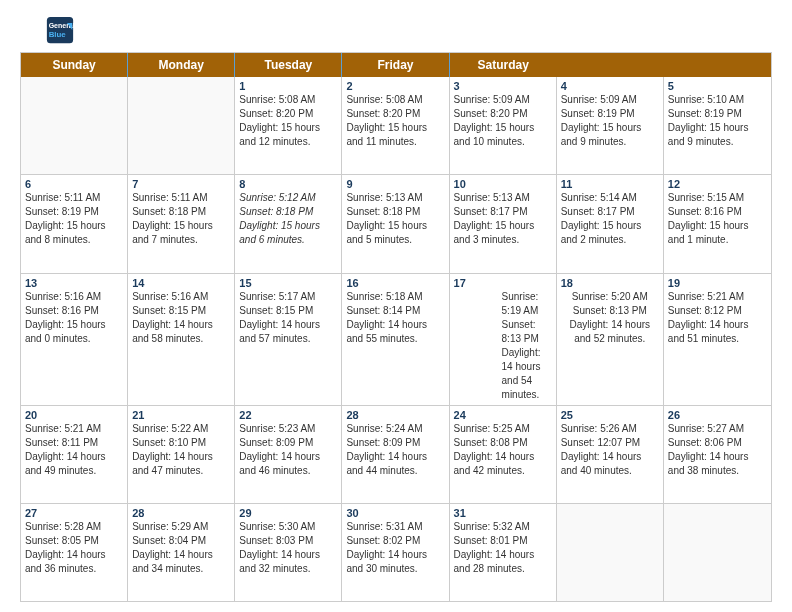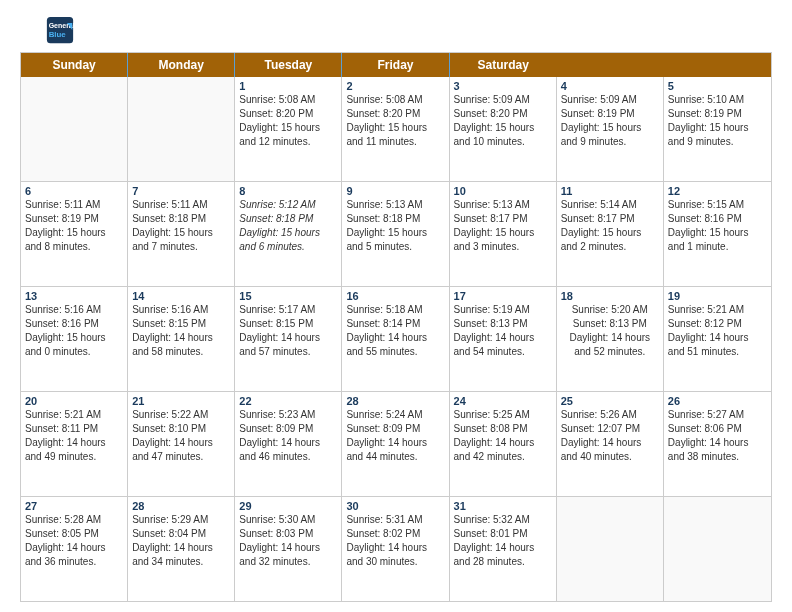--- a/index.html
+++ b/index.html
@@ -263,21 +263,21 @@
           </div>
           <div class="cal-cell">
             <div class="day-num">16</div>
             <div class="cell-info" style="white-space: pre-line;">Sunrise: 5:18 AM
 Sunset: 8:14 PM
 Daylight: 14 hours
 and 55 minutes.</div>
           </div>
           <div class="cal-cell">
             <div class="day-num">17</div>
-            <div class="cell-info" style="white-space: pre-line;">Sunrise: 5:19 AM
+            <div class="cell-info" style="white-space: pre-line; margin-left: 48px;">Sunrise: 5:19 AM
 Sunset: 8:13 PM
 Daylight: 14 hours
 and 54 minutes.</div>
           </div>
           <div class="cal-cell">
             <div class="day-num">18</div>
             <div class="cell-info" style="white-space: pre-line; text-align: center;">Sunrise: 5:20 AM
 Sunset: 8:13 PM
 Daylight: 14 hours
 and 52 minutes.</div>

